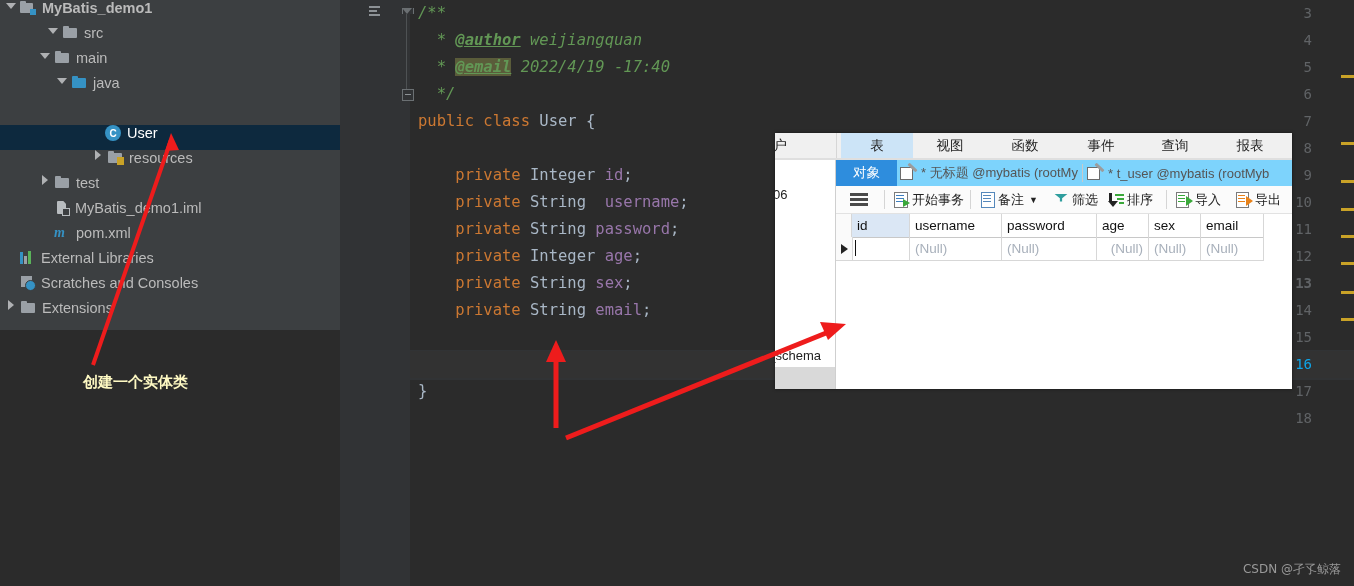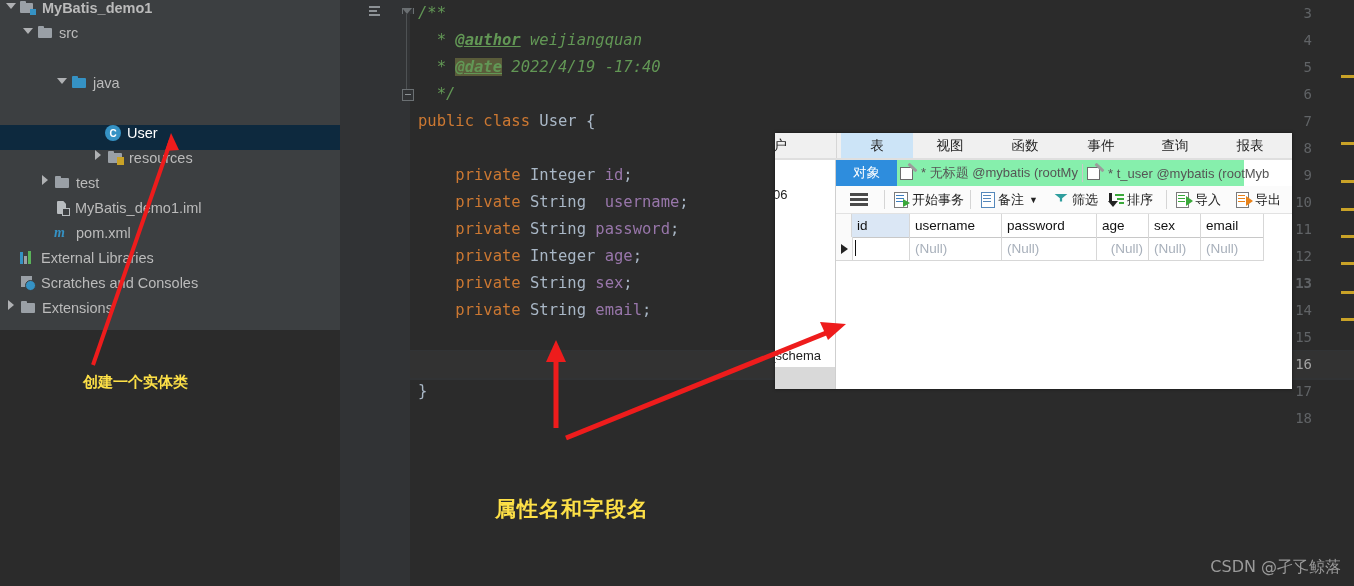--- a/index.html
+++ b/index.html
@@ -47,21 +47,21 @@
   .sbico::before{content:"";position:absolute;left:1px;top:1px;width:11px;height:11px;
         background:#9aa0a6;clip-path:polygon(0 0,100% 0,100% 55%,55% 100%,0 100%);}
   .sbico::after{content:"";position:absolute;right:0;bottom:0;width:9px;height:9px;border-radius:50%;
         background:#3592c4;border:1px solid #3c3f41;}
 
   
   .editor{position:absolute;left:340px;top:0;width:1014px;height:586px;background:#2b2b2b;}
   .gutter{position:absolute;left:0;top:0;width:70px;height:586px;background:#313335;}
   .lnum{position:absolute;right:42px;width:40px;text-align:right;color:#606366;
         font-family:"DejaVu Sans Mono","Liberation Mono",monospace;font-size:14px;line-height:27px;height:27px;}
-  .lnum.cur{color:#a3a3a3;}
+  .lnum.cur{color:#0ea5e9;}
   .foldline{position:absolute;left:66px;width:1px;background:#4e5254;}
   .foldbox{position:absolute;left:62px;width:10px;height:10px;border:1px solid #6b7073;background:#313335;}
   .foldbox::after{content:"";position:absolute;left:2px;top:4px;width:6px;height:1px;background:#8d9296;}
   .foldtri{position:absolute;left:62px;width:10px;height:6px;background:#313335;
         border-left:1px solid #6b7073;border-right:1px solid #6b7073;}
   .foldtri::after{content:"";position:absolute;left:-1px;top:0px;border-left:5px solid transparent;
         border-right:5px solid transparent;border-top:6px solid #6b7073;}
   .bookmarkico{position:absolute;left:25px;top:6px;width:15px;height:13px;}
   .bookmarkico i{position:absolute;left:4px;height:2px;background:#8d9296;}
   .curline{position:absolute;left:70px;width:944px;height:27px;background:#323232;}
@@ -91,21 +91,21 @@
   .nav-sep{position:absolute;left:61px;top:0;width:1px;height:25px;background:#d6d6d6;}
   .nav-sep2{position:absolute;left:0;top:25px;width:517px;height:2px;background:#dfdfdf;}
 
   .nav-left{position:absolute;left:0;top:27px;width:60px;height:229px;background:#ffffff;
         border-right:1px solid #cfcfcf;font-size:13px;color:#222;}
   .nav-left .lrow{position:absolute;left:0;width:60px;height:18px;display:flex;align-items:center;
         padding-left:2px;overflow:hidden;white-space:nowrap;}
   .nav-left .lbottom{position:absolute;left:0;bottom:0;width:60px;height:22px;background:#d9d9d9;}
 
   .nav-right{position:absolute;left:61px;top:27px;width:456px;height:229px;background:#ffffff;}
-  .nav-tabs{position:absolute;left:0;top:0;width:408px;height:26px;background:#86efac;}
+  .nav-tabs{position:absolute;left:0;top:0;width:456px;height:26px;background:#7dd3fc;}
   .nav-tab-obj{position:absolute;left:0;top:0;width:61px;height:26px;background:#2e8ddd;color:#fff;
         font-size:13.5px;display:flex;align-items:center;justify-content:center;}
   .nav-tab{position:absolute;top:0;height:26px;display:flex;align-items:center;font-size:13px;color:#555;
         white-space:nowrap;overflow:hidden;}
   .pencil{width:19px;height:16px;flex:none;margin-right:2px;position:relative;}
   .pencil::before{content:"";position:absolute;left:0;top:2px;width:11px;height:11px;border:1.5px solid #6b6b6b;background:#fff;}
   .pencil::after{content:"";position:absolute;left:7px;top:1px;width:11px;height:3px;background:#9c9c9c;
         transform:rotate(42deg);border-radius:1px;}
   .tabdiv{position:absolute;top:4px;width:1px;height:18px;background:#c9c9c9;}
 
@@ -147,46 +147,52 @@
   .grow{position:absolute;left:0;top:23px;height:23px;border-bottom:1px solid #d7d7d7;}
   .gc{position:absolute;top:0;height:23px;display:flex;align-items:center;font-size:13.5px;
         color:#a8b0bb;border-right:1px solid #d7d7d7;box-sizing:border-box;padding:0 5px;}
   .gc.r{justify-content:flex-end;}
   .rowmark{position:absolute;left:0;top:23px;width:16px;height:23px;background:#fafafa;border-right:1px solid #d7d7d7;
         display:flex;align-items:center;justify-content:center;}
   .rowmark::after{content:"";border-top:5px solid transparent;border-bottom:5px solid transparent;border-left:7px solid #222;}
   .caret{position:absolute;left:19px;top:26px;width:1px;height:16px;background:#111;}
 
   
-  .anno{position:absolute;color:#fde047;font-weight:bold;white-space:pre;}
+  .anno{position:absolute;color:#fef9c3;font-weight:bold;white-space:pre;}
   .anno-cn{font-family:"DejaVu Sans","Liberation Sans",sans-serif;}
   svg.over{position:absolute;left:0;top:0;width:1354px;height:586px;pointer-events:none;}
-  .csdn{position:absolute;right:13px;bottom:8px;color:#9a9a9a;font-size:16px;
+  .csdn{position:absolute;right:13px;bottom:8px;color:#9a9a9a;font-size:12px;
         font-family:"DejaVu Sans","Liberation Sans",sans-serif;}
   .botstrip{position:absolute;left:340px;top:350px;width:1014px;height:30px;background:#313335;}
 </style>
 </head>
 <body>
 
 <div id="root">
 
   <div class="tree" id="tree">
       <div class="tree-row" style="top: 0px;">
         <span style="width:6px;flex:none"></span>
         <span class="arrow down"></span>
         <span class="ico mod">
           <span class="modbadge"></span>
         </span>
         <span style="font-weight:bold;">MyBatis_demo1</span>
       </div>
-      <div class="tree-row" style="top: 25px;">
+      <div class="tree-row" style="top: 25px; padding-left: 25px;">
         <span style="width:23px;flex:none"></span>
         <span class="arrow down"></span>
         <span class="ico folder"></span>
         <span style="">src</span>
+      </div>
+      <div class="tree-row" style="top: 50px;">
+        <span style="width:40px;flex:none"></span>
+        <span class="arrow down"></span>
+        <span class="ico folder"></span>
+        <span style="">main</span>
       </div>
       <div class="tree-row" style="top: 75px;">
         <span style="width:57px;flex:none"></span>
         <span class="arrow down"></span>
         <span class="ico folder blue"></span>
         <span style="">java</span>
       </div>
       <div class="tree-row sel" style="top: 125px;">
         <span style="width:91px;flex:none"></span>
         <span class="arrow none"></span>
@@ -254,21 +260,21 @@
     </div>
     <div class="foldline" style="top:14px;height:82px;"></div>
     <div class="foldtri" style="top:8px;"></div>
     <div class="foldbox" style="top:89px;"></div>
     <div id="editor-lines">
         <div class="lnum" style="top: 0px;">3</div>
         <div class="code" style="top: 0px;"><span class="cm">/**</span></div>
         <div class="lnum" style="top: 27px;">4</div>
         <div class="code" style="top: 27px;"><span class="cm">  * </span><span class="cmtag">@author</span><span class="cm"> weijiangquan</span></div>
         <div class="lnum" style="top: 54px;">5</div>
-        <div class="code" style="top: 54px;"><span class="cm">  * </span><span class="cmtag hl">@date</span><span class="cm"> 2022/4/19 -17:40</span></div>
+        <div class="code" style="top: 54px;"><span class="cm">  * </span><span class="cmtag hl">@email</span><span class="cm"> 2022/4/19 -17:40</span></div>
         <div class="lnum" style="top: 81px;">6</div>
         <div class="code" style="top: 81px;"><span class="cm">  */</span></div>
         <div class="lnum" style="top: 108px;">7</div>
         <div class="code" style="top: 108px;"><span class="kw">public class </span><span class="typ">User </span><span class="pl">{</span></div>
         <div class="lnum" style="top: 135px;">8</div>
         <div class="code" style="top: 135px;"></div>
         <div class="lnum" style="top: 162px;">9</div>
         <div class="code" style="top: 162px;"><span class="pl">    </span><span class="kw">private </span><span class="typ">Integer </span><span class="idf">id</span><span class="pl">;</span></div>
         <div class="lnum" style="top: 189px;">10</div>
         <div class="code" style="top: 189px;"><span class="pl">    </span><span class="kw">private </span><span class="typ">String  </span><span class="idf">username</span><span class="pl">;</span></div>
@@ -433,16 +439,15 @@
     <polygon points="171,133 165,151 179,150" fill="#ee1c1c"></polygon>
 
     <line x1="556" y1="428" x2="556" y2="352" stroke="#ee1c1c" stroke-width="5"></line>
     <polygon points="556,340 546,362 566,362" fill="#ee1c1c"></polygon>
 
     <line x1="566" y1="438" x2="836" y2="329" stroke="#ee1c1c" stroke-width="5"></line>
     <polygon points="846,324 820,322 828,340" fill="#ee1c1c"></polygon>
   </svg>
 
   <div class="anno anno-cn" style="left:83px;top:373px;font-size:15px;">创建一个实体类</div>
-  <div class="anno anno-cn" style="left:495px;top:495px;font-size:21px;letter-spacing:1px;">属性名和字段名</div>
 
   <div class="csdn">CSDN @孑孓鲸落</div>
 </div>
 
 </body></html>

